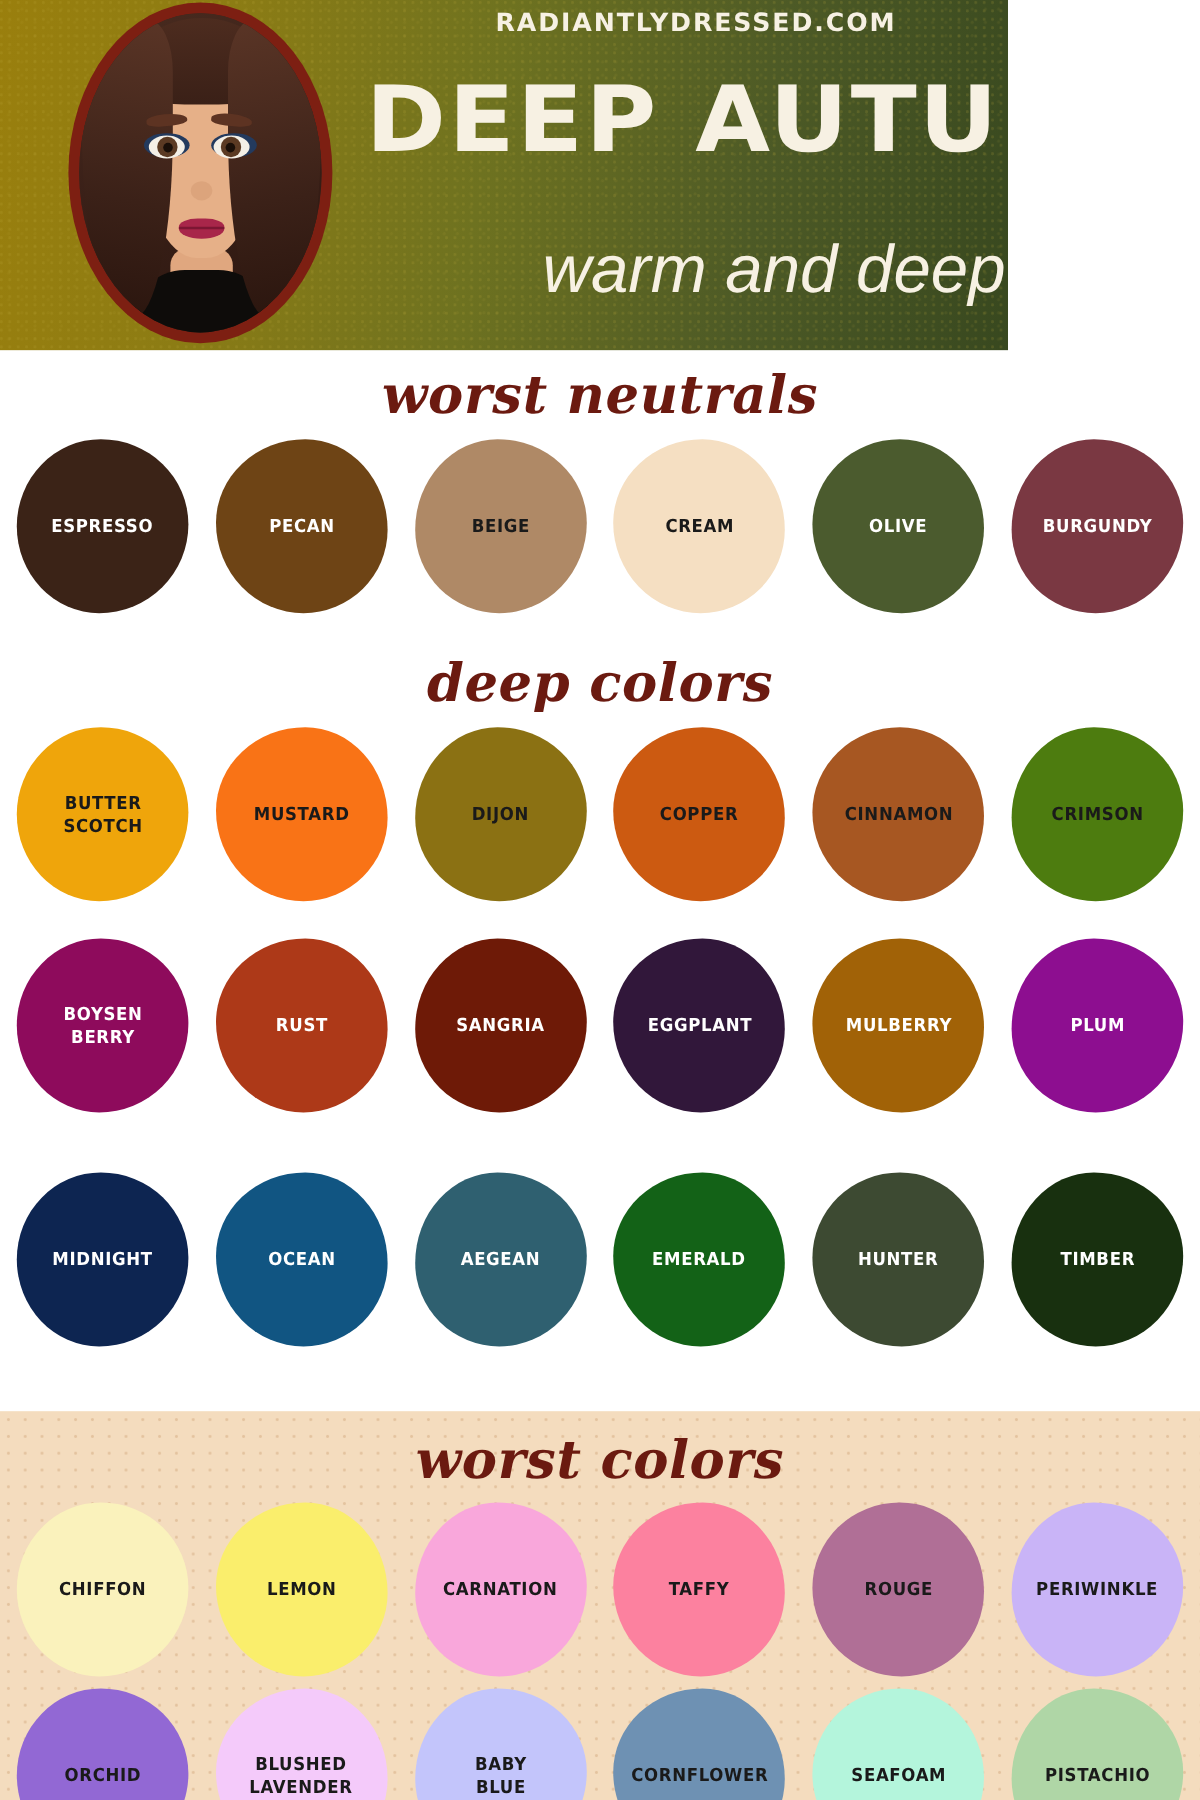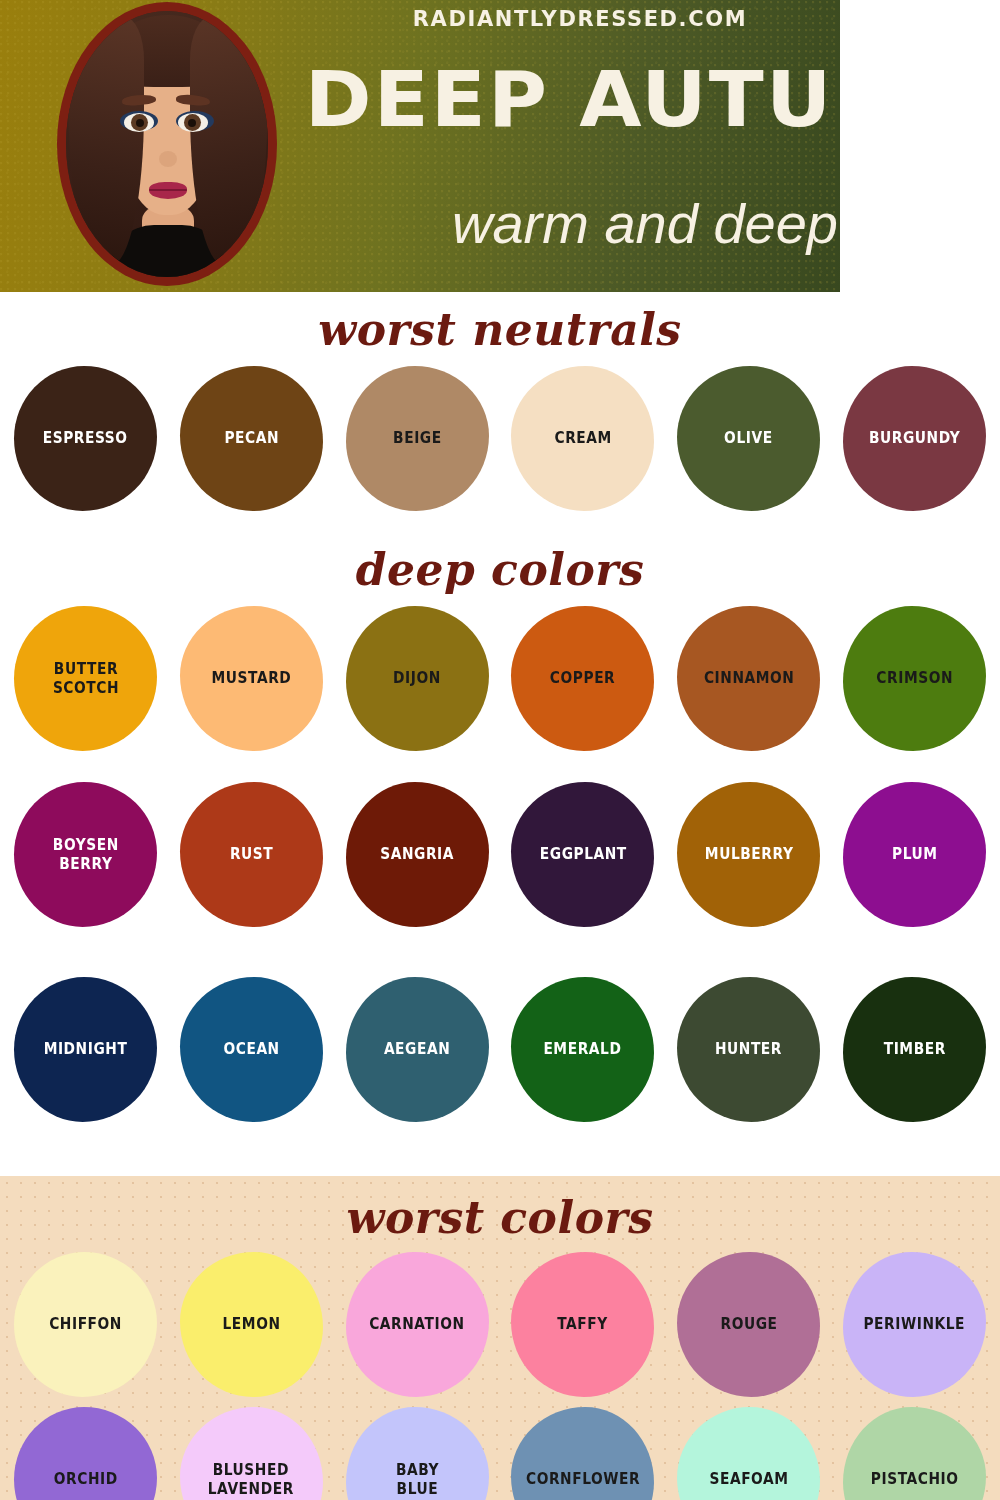--- a/index.html
+++ b/index.html
@@ -347,21 +347,21 @@
   </div>
 </div>
 
 <div class="section" id="section-best">
   <div class="script-heading" style="color: rgb(107, 26, 16);">deep colors</div>
   <div class="swatch-row row-best">
     <div class="swatch" style="background-color: rgb(239, 165, 11);">
       <span class="swatch-label" style="color: rgb(26, 26, 26);">BUTTER
 SCOTCH</span>
     </div>
-    <div class="swatch" style="background-color: #fdba74;">
+    <div class="swatch" style="background-color: #f97316;">
       <span class="swatch-label" style="color: rgb(26, 26, 26);">MUSTARD</span>
     </div>
     <div class="swatch" style="background-color: rgb(139, 113, 19);">
       <span class="swatch-label" style="color: rgb(26, 26, 26);">DIJON</span>
     </div>
     <div class="swatch" style="background-color: rgb(204, 90, 17);">
       <span class="swatch-label" style="color: rgb(26, 26, 26);">COPPER</span>
     </div>
     <div class="swatch" style="background-color: rgb(167, 87, 34); align-items: center;">
       <span class="swatch-label" style="color: rgb(26, 26, 26);">CINNAMON</span>

